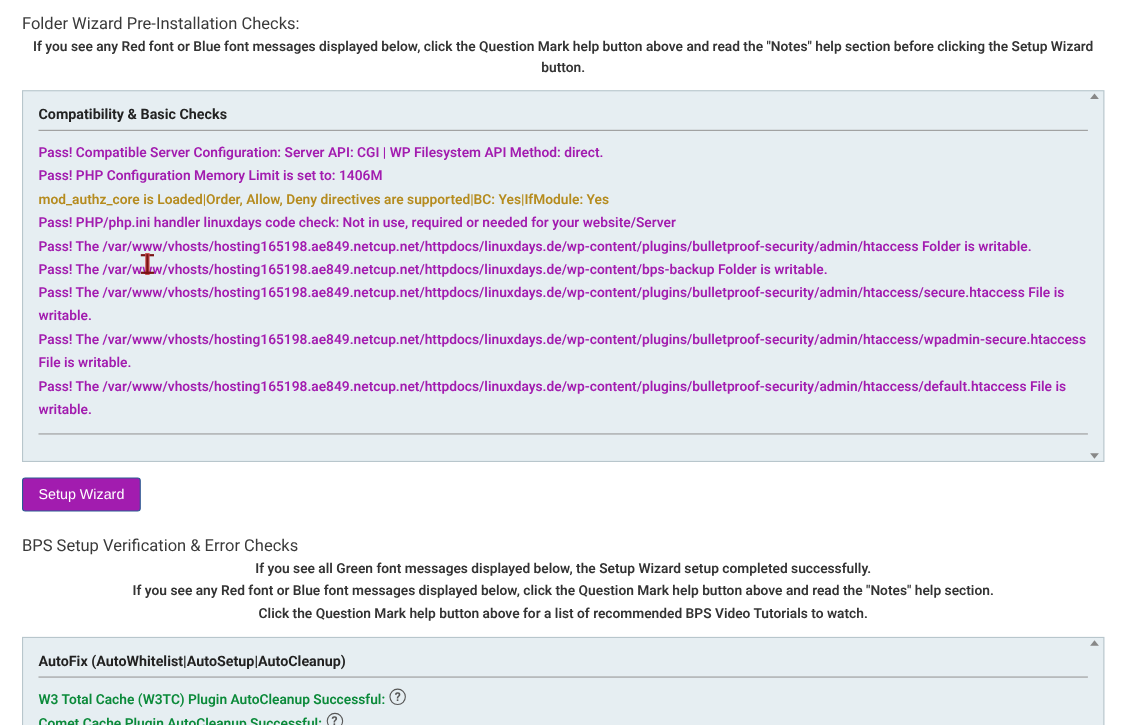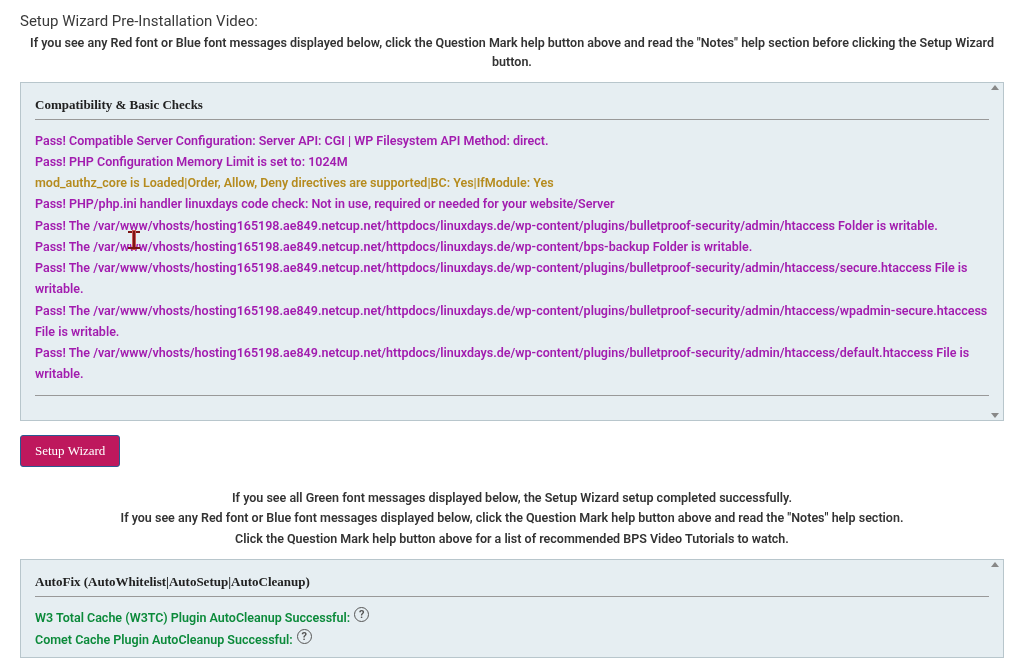--- a/index.html
+++ b/index.html
@@ -31,21 +31,20 @@
       border: 1px solid #b8c6cc;
       padding: 10px 14px 14px 14px;
       position: relative;
       margin-bottom: 14px;
     }
     .panel-subhead {
       font-size: 13px;
       font-weight: 700;
       color: #222;
       margin: 4px 0 6px 0;
-      font-family: Liberation Serif, serif;
     }
     .hr {
       height: 1px;
       background: #999;
       border: none;
       margin: 4px 0 10px 0;
     }
     .pass {
       color: #a21caf;
       font-weight: 600;
@@ -77,30 +76,29 @@
       border: 1.5px solid #565656;
       border-radius: 50%;
       color: #565656;
       font-weight: 700;
       font-size: 11px;
       line-height: 1;
       margin-left: 2px;
       background: #e6eef2;
     }
     .btn {
-      background: #be185d;
+      background: #a21caf;
       color: #fff;
       border: 1px solid #2a5a92;
       border-radius: 3px;
       padding: 7px 14px;
       font-size: 13px;
       font-weight: 500;
       cursor: pointer;
       margin-bottom: 20px;
-      font-family: Liberation Serif, serif;
     }
     .scroll-indicator {
       position: absolute;
       right: 2px;
       top: 2px;
       bottom: 2px;
       width: 12px;
       display: flex;
       flex-direction: column;
       justify-content: space-between;
@@ -135,29 +133,29 @@
       background: #7a1414;
     }
     .cursor-overlay .cap.top { top:0; }
     .cursor-overlay .cap.bot { bottom:0; }
     .section-block { position: relative; }
   </style>
 </head>
 <body>
 
 <div class="section-block">
-  <div class="section-title">Setup Wizard Pre-Installation Video:</div>
+  <div class="section-title">Folder Wizard Pre-Installation Checks:</div>
   <div class="section-desc">If you see any Red font or Blue font messages displayed below, click the Question Mark help button above and read the "Notes" help section before clicking the Setup Wizard button.</div>
 
   <div class="check-panel">
     <div class="panel-subhead">Compatibility &amp; Basic Checks</div>
     <hr class="hr">
     <div id="preinstall-checks">
         <span class="pass">Pass! Compatible Server Configuration: Server API: CGI | WP Filesystem API Method: direct.</span>
-        <span class="pass">Pass! PHP Configuration Memory Limit is set to: 1024M</span>
+        <span class="pass">Pass! PHP Configuration Memory Limit is set to: 1406M</span>
         <span class="warn">mod_authz_core is Loaded|Order, Allow, Deny directives are supported|BC: Yes|IfModule: Yes</span>
         <span class="pass">Pass! PHP/php.ini handler linuxdays code check: Not in use, required or needed for your website/Server</span>
         <span class="pass">Pass! The /var/www/vhosts/hosting165198.ae849.netcup.net/httpdocs/linuxdays.de/wp-content/plugins/bulletproof-security/admin/htaccess Folder is writable.</span>
         <span class="pass">Pass! The /var/www/vhosts/hosting165198.ae849.netcup.net/httpdocs/linuxdays.de/wp-content/bps-backup Folder is writable.</span>
         <span class="pass">Pass! The /var/www/vhosts/hosting165198.ae849.netcup.net/httpdocs/linuxdays.de/wp-content/plugins/bulletproof-security/admin/htaccess/secure.htaccess File is writable.</span>
         <span class="pass">Pass! The /var/www/vhosts/hosting165198.ae849.netcup.net/httpdocs/linuxdays.de/wp-content/plugins/bulletproof-security/admin/htaccess/wpadmin-secure.htaccess File is writable.</span>
         <span class="pass">Pass! The /var/www/vhosts/hosting165198.ae849.netcup.net/httpdocs/linuxdays.de/wp-content/plugins/bulletproof-security/admin/htaccess/default.htaccess File is writable.</span>
       </div>
     <hr class="hr" style="margin-top:10px;">
     <div class="scroll-indicator">
@@ -168,20 +166,21 @@
       <div class="cap top"></div>
       <div class="ibar"></div>
       <div class="cap bot"></div>
     </div>
   </div>
 
   <button class="btn">Setup Wizard</button>
 </div>
 
 <div class="section-block">
+  <div class="section-title">BPS Setup Verification &amp; Error Checks</div>
   <div class="section-desc" style="margin-bottom:2px;">If you see all Green font messages displayed below, the Setup Wizard setup completed successfully.</div>
   <div class="section-desc" style="margin-bottom:2px;">If you see any Red font or Blue font messages displayed below, click the Question Mark help button above and read the "Notes" help section.</div>
   <div class="section-desc">Click the Question Mark help button above for a list of recommended BPS Video Tutorials to watch.</div>
 
   <div class="check-panel" style="padding-bottom:6px;">
     <div class="panel-subhead">AutoFix (AutoWhitelist|AutoSetup|AutoCleanup)</div>
     <hr class="hr">
     <div id="autofix-rows">
         <div class="autofix-row">
           <span>W3 Total Cache (W3TC) Plugin AutoCleanup Successful:</span>

